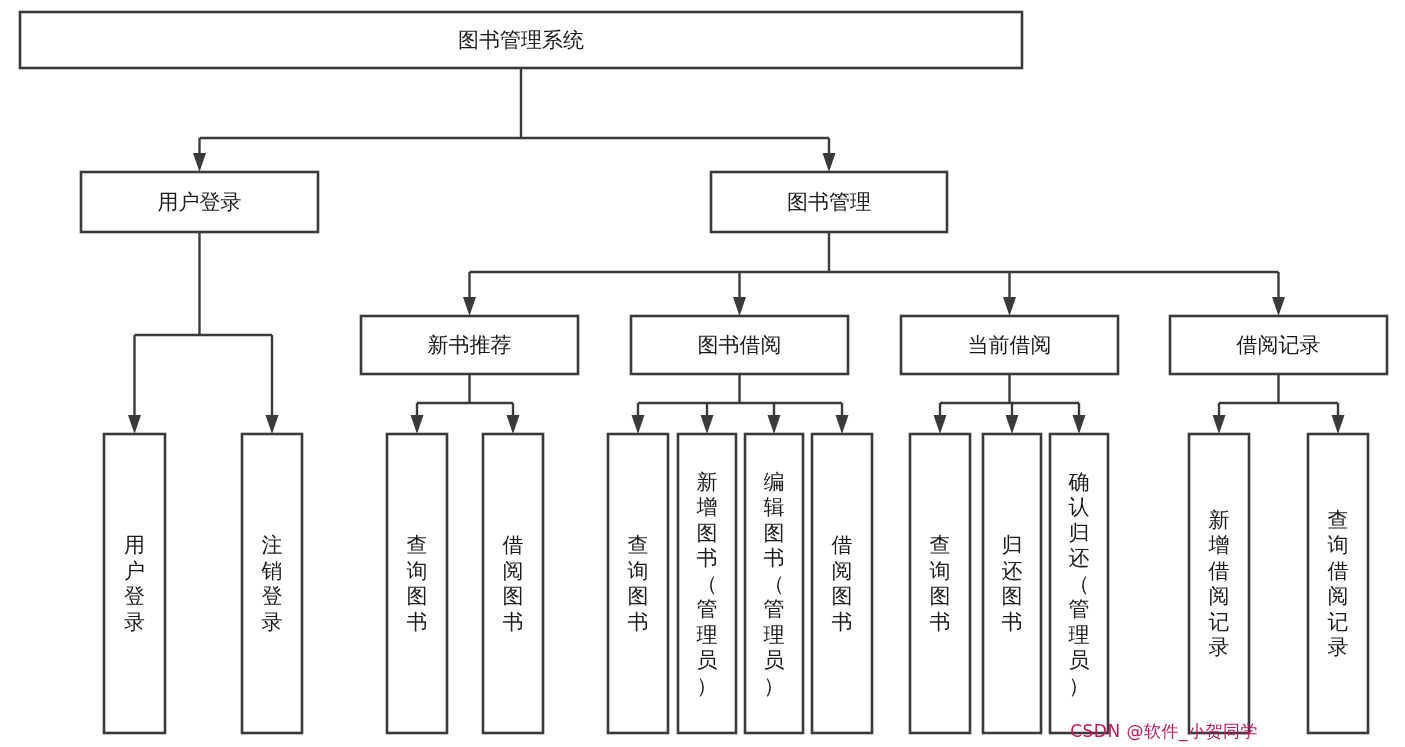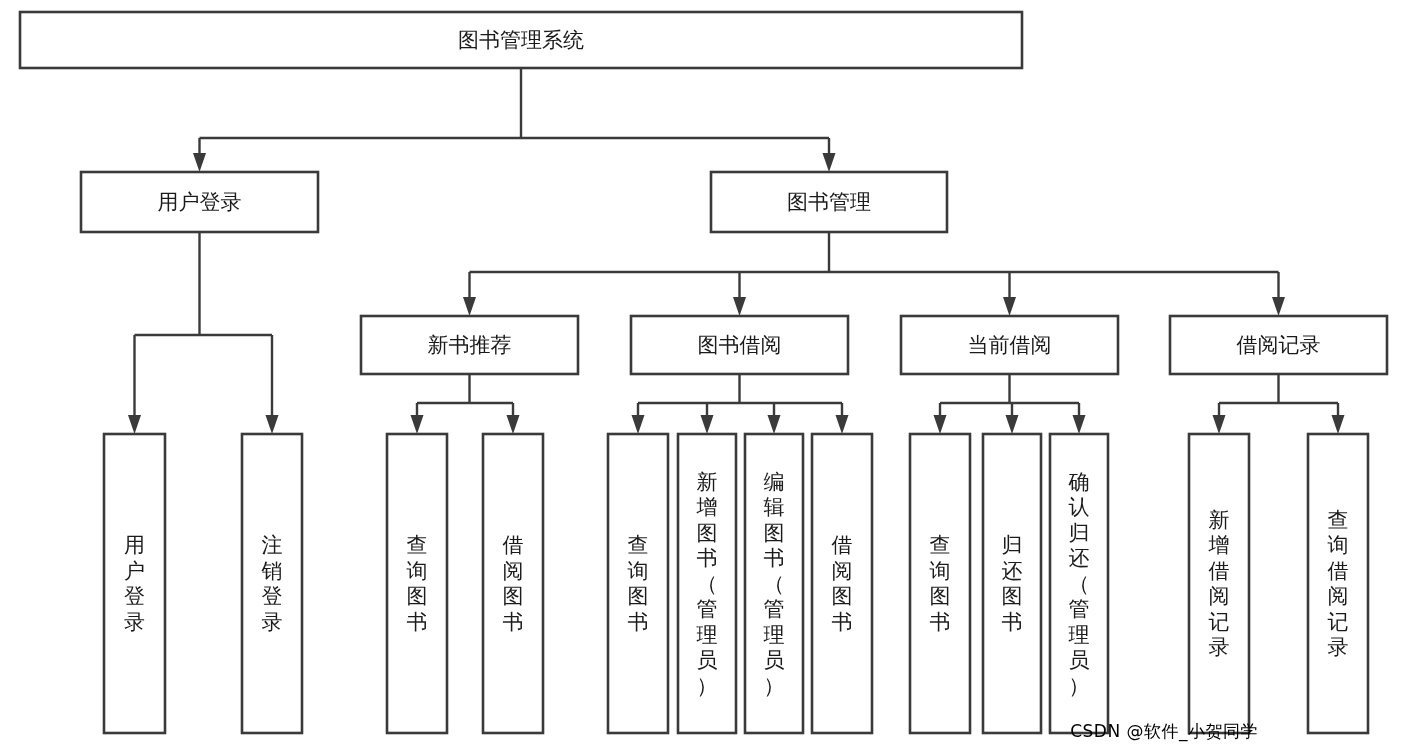--- a/index.html
+++ b/index.html
@@ -49,21 +49,21 @@
   .arrow-head {
     fill: #3a3a3a;
     stroke: none;
   }
   .watermark-text {
     position: absolute;
     right: 8px;
     bottom: 4px;
     font-family: "DejaVu Sans", "Liberation Sans", sans-serif;
     font-size: 17px;
-    color: #000000;
+    color: #be185d;
     white-space: nowrap;
     letter-spacing: 0.5px;
   }
 </style>
 </head>
 <body>
 
 <div id="diagram-root">
   <svg id="flowchart" viewBox="0 0 1405 747">
     <g id="edges-layer">

